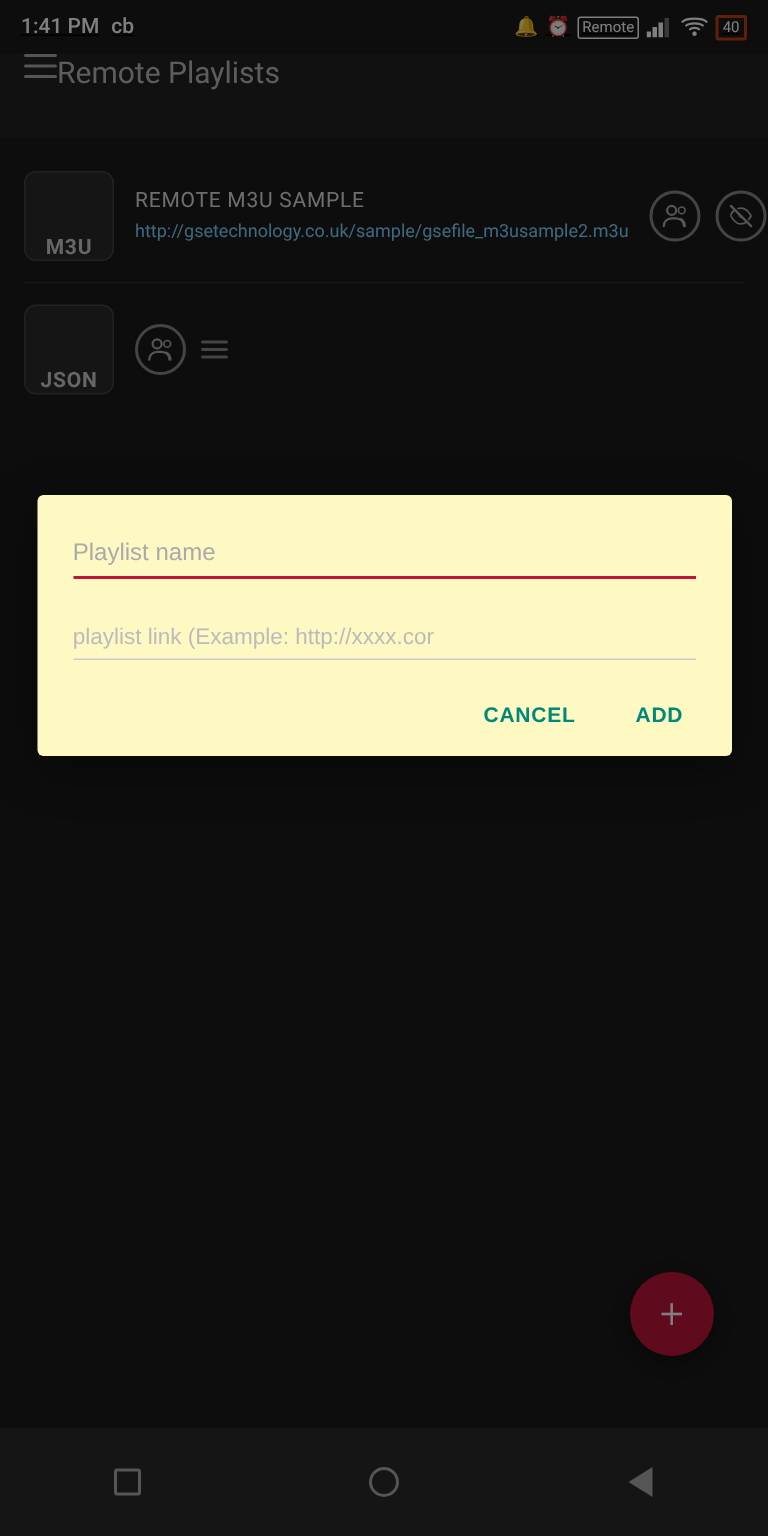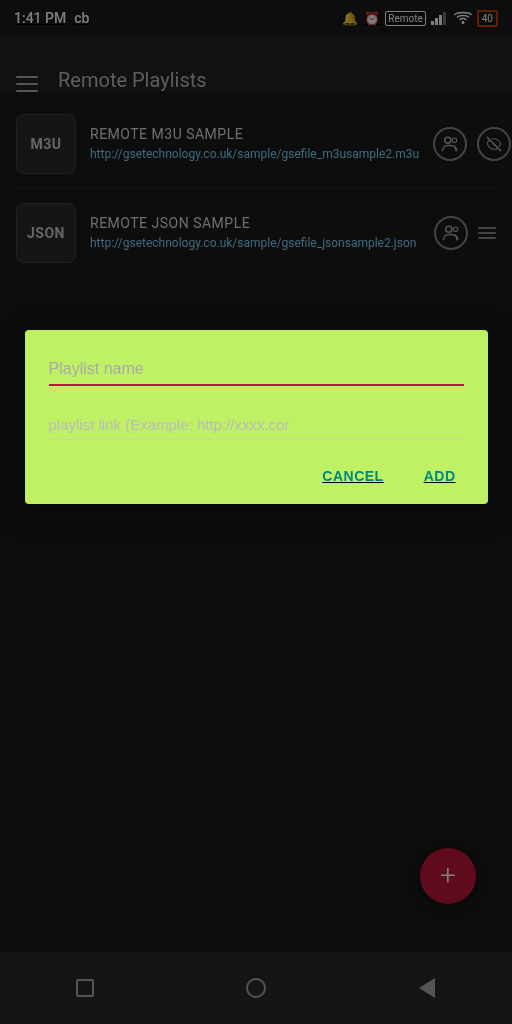--- a/index.html
+++ b/index.html
@@ -54,23 +54,22 @@
       font-size: 10px;
       color: #fff;
       position: relative;
     }
 
     
     .app-bar {
       height: 56px;
       background: #222222;
       display: flex;
-      align-items: flex-end;
+      align-items: flex-start;
       padding: 0 16px;
-      gap: 20px;
     }
 
     .hamburger-icon {
       display: flex;
       flex-direction: column;
       gap: 5px;
       cursor: pointer;
     }
 
     .hamburger-icon span {
@@ -100,21 +99,21 @@
       gap: 14px;
       background: #1a1a1a;
     }
 
     .playlist-thumbnail {
       width: 60px;
       height: 60px;
       background: #2a2a2a;
       border-radius: 8px;
       display: flex;
-      align-items: center;
+      align-items: flex-end;
       justify-content: center;
       flex-shrink: 0;
       border: 1px solid #444;
     }
 
     .playlist-thumbnail-text {
       color: #cccccc;
       font-size: 14px;
       font-weight: 700;
       letter-spacing: 0.5px;
@@ -194,26 +193,25 @@
       height: 100%;
       background: rgba(0,0,0,0.5);
       display: flex;
       align-items: flex-start;
       justify-content: center;
       padding-top: 330px;
       z-index: 10;
     }
 
     .dialog {
-      background: #bef264;
+      background: #fef9c3;
       border-radius: 4px;
       width: 463px;
       padding: 24px 24px 16px 24px;
       box-shadow: 0 8px 32px rgba(0,0,0,0.4);
-      text-decoration: underline;
     }
 
     .dialog-input {
       width: 100%;
       border: none;
       border-bottom: 2px solid #c0143c;
       outline: none;
       font-size: 16px;
       color: #333;
       padding: 6px 0;
@@ -428,24 +426,20 @@
 
     </div>
   </div>
 
   <div class="divider"></div>
 
   <div class="playlist-item">
     <div class="playlist-thumbnail">
       <span class="playlist-thumbnail-text">JSON</span>
     </div>
-    <div class="playlist-info">
-      <div class="playlist-name">REMOTE JSON SAMPLE</div>
-      <div class="playlist-url">http://gsetechnology.co.uk/sample/gsefile_jsonsample2.json</div>
-    </div>
     <div class="playlist-actions">
 
       <div class="people-icon-wrap">
         <svg width="18" height="18" viewBox="0 0 24 24" fill="none">
           <circle cx="9" cy="7" r="4" stroke="#aaa" stroke-width="2"></circle>
           <path d="M2 21c0-4 3.1-7 7-7h4c3.9 0 7 3 7 7" stroke="#aaa" stroke-width="2" stroke-linecap="round"></path>
           <circle cx="18" cy="7" r="3" stroke="#aaa" stroke-width="1.5"></circle>
           <path d="M21 21c0-3-1.8-5.5-4-6.5" stroke="#aaa" stroke-width="1.5" stroke-linecap="round"></path>
         </svg>
       </div>

